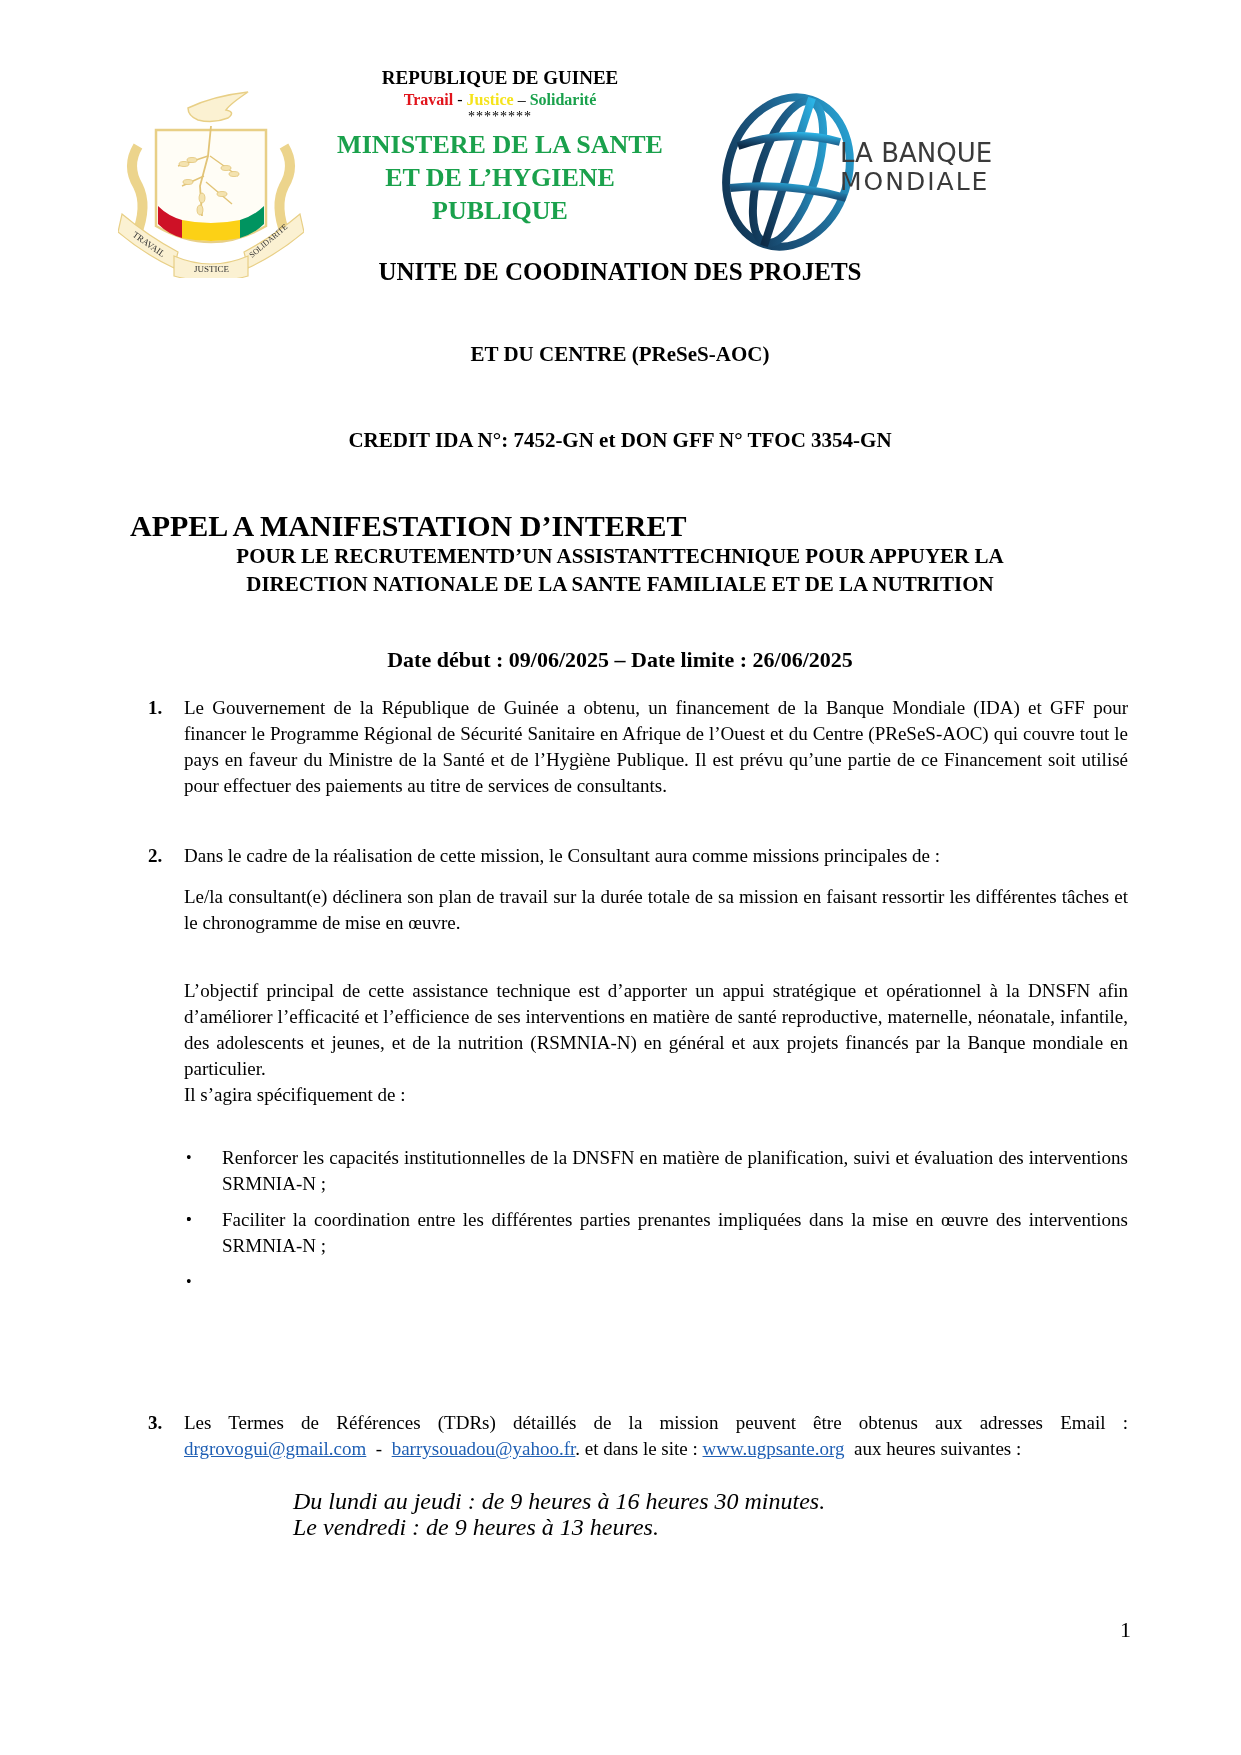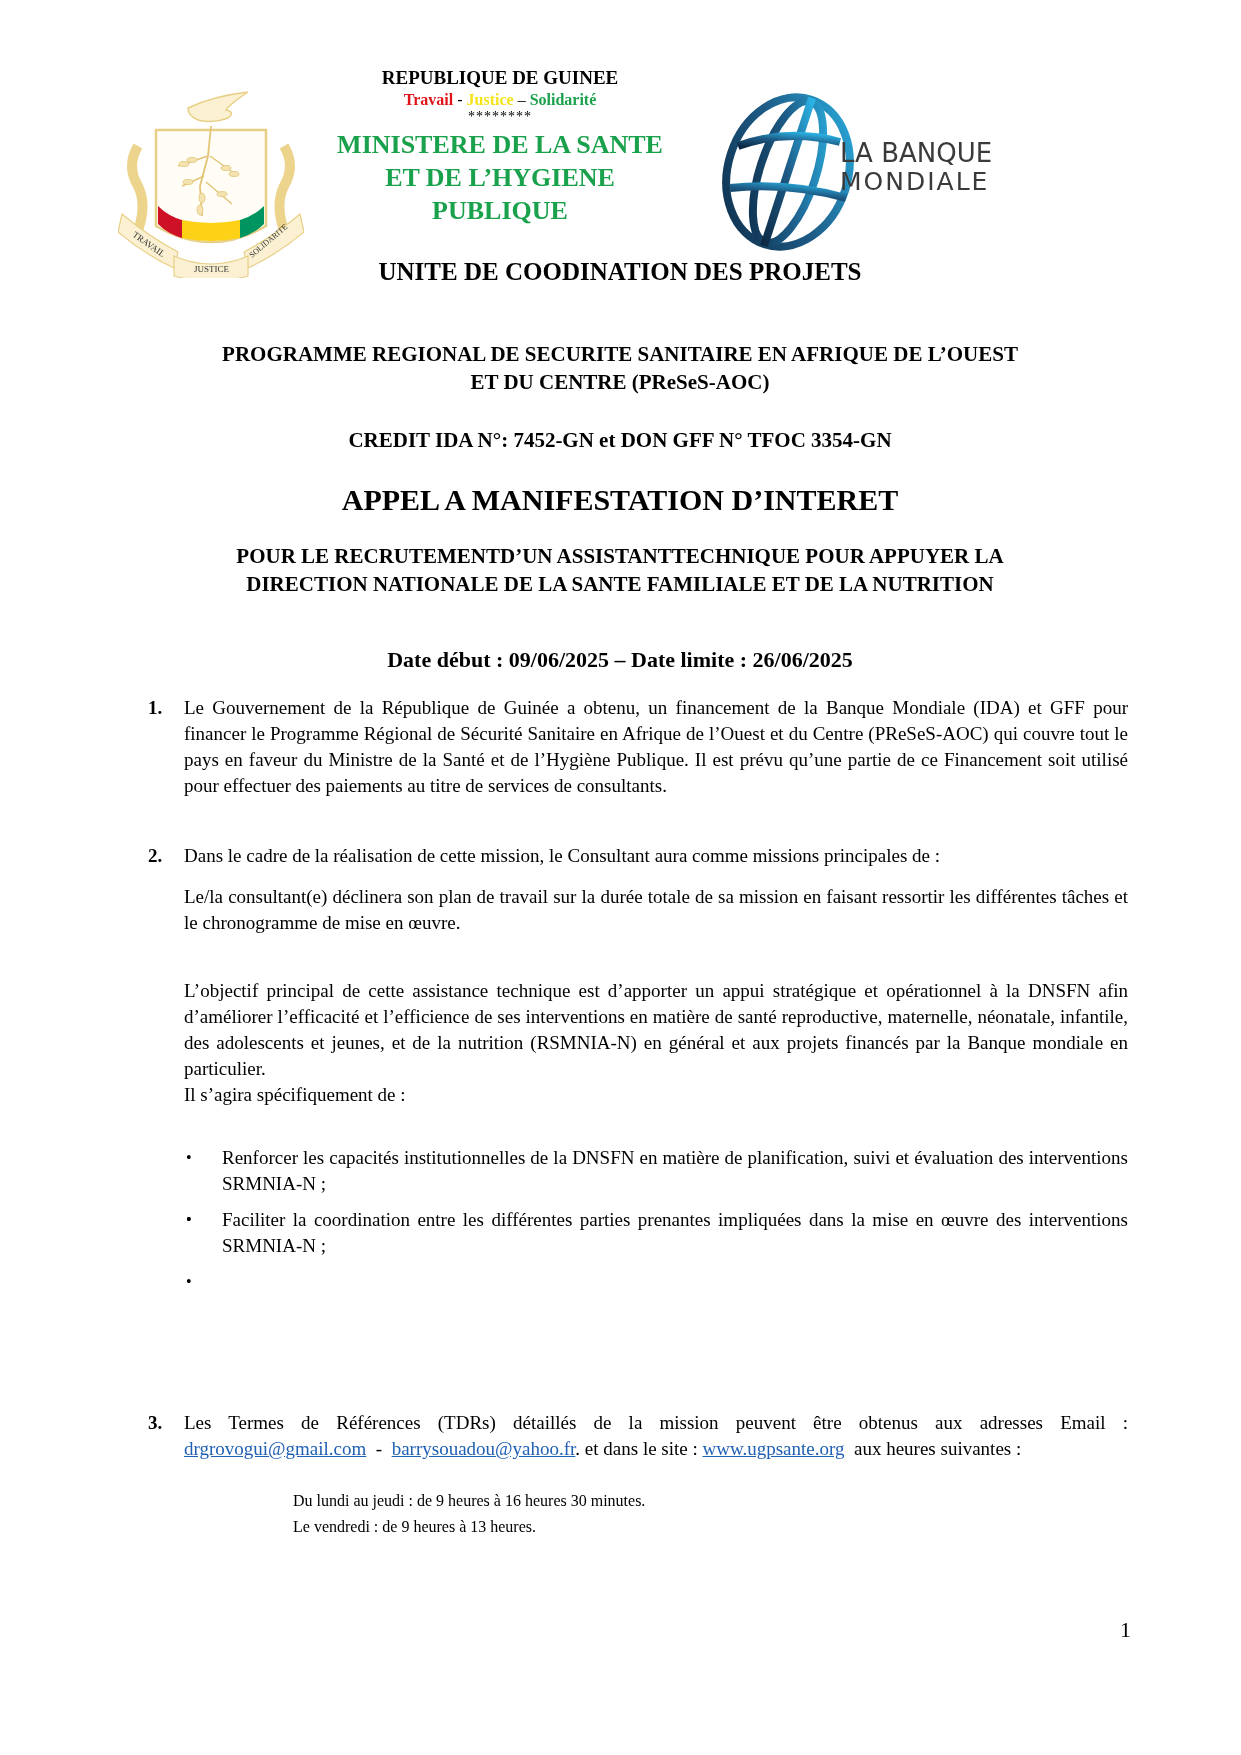--- a/index.html
+++ b/index.html
@@ -16,34 +16,34 @@
   .motto .yel { color: #f5e31a; }
   .motto .grn { color: #1aa14c; }
   .motto .sep { color: #000; font-weight: normal; }
   .stars { font-size: 14px; line-height: 14px; letter-spacing: 1px; }
   .ministry { color: #1aa14c; font-size: 26px; font-weight: bold; line-height: 33px; margin-top: 4px; }
   .wb-logo { left: 716px; top: 86px; width: 280px; height: 168px; }
   .ucp { left: 200px; top: 258px; width: 840px; font-size: 25px; font-weight: bold; text-align: center; }
 
   .prog { left: 130px; top: 340px; width: 980px; font-size: 21px; font-weight: bold; text-align: center; line-height: 28px; }
   .credit { left: 130px; top: 428px; width: 980px; font-size: 21px; font-weight: bold; text-align: center; }
-  .ami { left: 130px; top: 483px; width: 980px; font-size: 30px; font-weight: bold; text-align: center; }
+  .ami { left: 130px; top: 509px; width: 980px; font-size: 30px; font-weight: bold; text-align: left; }
   .recruit { left: 150px; top: 542px; width: 940px; font-size: 21px; font-weight: bold; text-align: center; line-height: 28px; }
   .dates { left: 130px; top: 647px; width: 980px; font-size: 22px; font-weight: bold; text-align: center; }
 
   
   .para { left: 148px; width: 980px; font-size: 19px; line-height: 26px; text-align: justify; }
   .num { position: absolute; left: 0; top: 0; font-weight: bold; }
   .ptext { margin-left: 36px; }
   .sub { left: 184px; width: 944px; font-size: 19px; line-height: 26px; text-align: justify; }
   .bullets { left: 184px; width: 944px; font-size: 19px; line-height: 26px; }
   .bullet { position: relative; padding-left: 38px; text-align: justify; margin-bottom: 10px; }
   .bullet .dot { position: absolute; left: 2px; top: 0; font-size: 16px; }
   a.link { color: #1f5fb4; text-decoration: underline; margin-top: 32px; }
-  .hours { left: 293px; font-size: 16px; line-height: 26px; }
+  .hours { left: 293px; font-size: 24px; line-height: 26px; font-style: italic; }
   .pagenum { left: 1120px; top: 1617px; font-size: 22px; }
 </style>
 </head>
 <body>
 
 <div class="abs crest">
   <svg width="186" height="192" viewBox="0 0 186 192">
 
     <path d="M70 22 Q95 10 130 6 Q112 18 108 24 Q118 26 110 32 Q95 38 80 34 Q70 30 70 22Z" fill="#fbf1d2" stroke="#e8cf86" stroke-width="1.5"></path>
 
@@ -108,21 +108,20 @@
       <path d="M14 102 Q72 96 130 112"></path>
     </g>
     <text x="124" y="76" font-size="26" font-family="DejaVu Sans, sans-serif" fill="#3a3a3a">LA BANQUE</text>
     <text x="124" y="104" font-size="25" font-family="DejaVu Sans, sans-serif" fill="#3a3a3a" letter-spacing="2">MONDIALE</text>
   </svg>
 </div>
 
 <div class="abs ucp">UNITE DE COODINATION DES PROJETS</div>
 
 <div class="abs prog">
-  <div>PROGRAMME REGIONAL DE SECURITE SANITAIRE EN AFRIQUE DE L’OUEST</div>
   <div>ET DU CENTRE (PReSeS-AOC)</div>
 </div>
 <div class="abs credit">CREDIT IDA N°: 7452-GN et DON GFF N° TFOC 3354-GN</div>
 <div class="abs ami">APPEL A MANIFESTATION D’INTERET</div>
 <div class="abs recruit">
   <div>POUR LE RECRUTEMENTD’UN ASSISTANTTECHNIQUE POUR APPUYER LA</div>
   <div>DIRECTION NATIONALE DE LA SANTE FAMILIALE ET DE LA NUTRITION</div>
 </div>
 <div class="abs dates">Date début : 09/06/2025 – Date limite : 26/06/2025</div>
 

